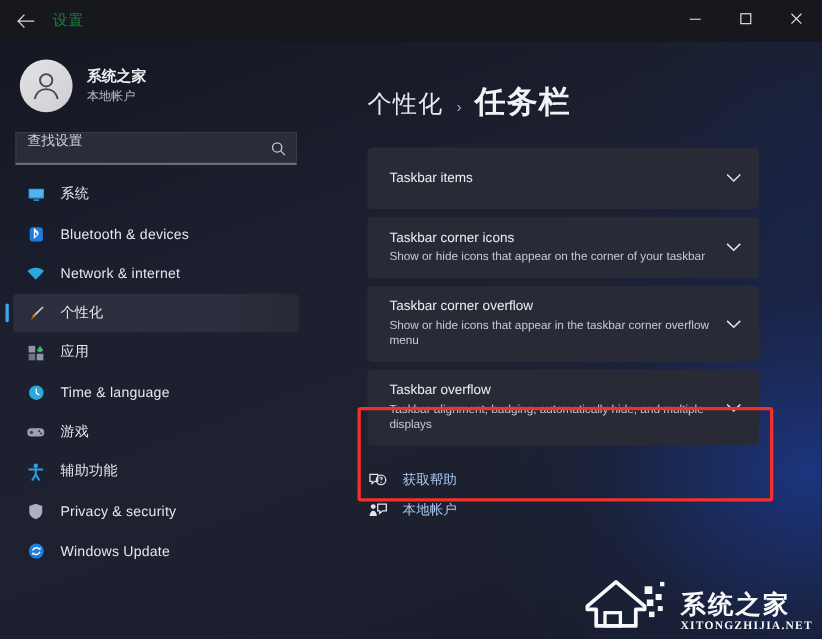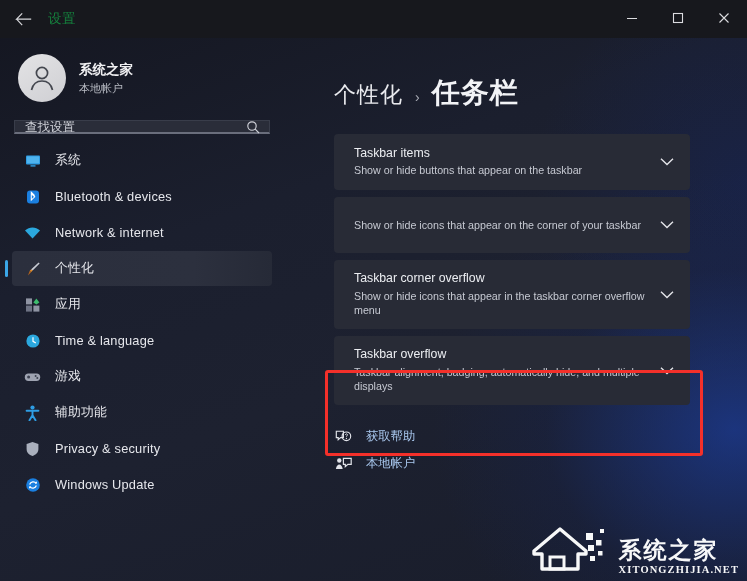--- a/index.html
+++ b/index.html
@@ -49,25 +49,25 @@
     width:48px; height:48px; border-radius:50%;
     background:linear-gradient(145deg,#e3e3e5,#cfcfd3);
     display:flex; align-items:center; justify-content:center; flex:0 0 48px;
   }
   .avatar svg { display:block; }
   .profile-text { line-height:1.3; }
   .profile-name { font-size:13.5px; color:#f0f0f2; font-weight:700; }
   .profile-sub { font-size:11px; color:#b9bcc4; margin-top:2px; }
   .searchwrap { padding:4px 14px 0 14px; }
   .searchbox {
-    position:relative; height:14px; border-radius:0;
+    position:relative; height:30px; border-radius:0;
     background:#2a2d39;
     border:1px solid #393d4a;
     border-bottom:2px solid #6a6e7c;
-    display:flex; align-items:center;
+    display:flex; align-items:flex-start;
   }
   .searchbox input {
     flex:1; background:transparent; border:none; outline:none;
     font-family:inherit; font-size:12.5px; color:#e4e5ea;
     padding:0 28px 0 10px;
   }
   .searchbox input::placeholder { color:#cfd1d8; }
   .search-icon {
     position:absolute; right:9px; top:50%; transform:translateY(-50%);
     color:#cfd1d8; display:flex;
@@ -330,29 +330,29 @@
     <div class="breadcrumb">
       <span class="bc-parent">个性化</span>
       <span class="bc-sep">›</span>
       <span class="bc-current">任务栏</span>
     </div>
 
     <div class="cards">
 
       <div class="card">
         <div class="card-title">Taskbar items</div>
-        <div class="card-sub">Show or hide buttons that appear on the taskbar</div>
         <span class="chev">
           <svg width="14" height="9" viewBox="0 0 14 9">
               <path d="M1 1.2L7 7l6-5.8" fill="none" stroke="#e3e4e9" stroke-width="1.4"></path>
             </svg>
         </span>
       </div>
 
       <div class="card">
+        <div class="card-title">Taskbar corner icons</div>
         <div class="card-sub">Show or hide icons that appear on the corner of your taskbar</div>
         <span class="chev">
           <svg width="14" height="9" viewBox="0 0 14 9">
               <path d="M1 1.2L7 7l6-5.8" fill="none" stroke="#e3e4e9" stroke-width="1.4"></path>
             </svg>
         </span>
       </div>
 
       <div class="card">
         <div class="card-title">Taskbar corner overflow</div>

